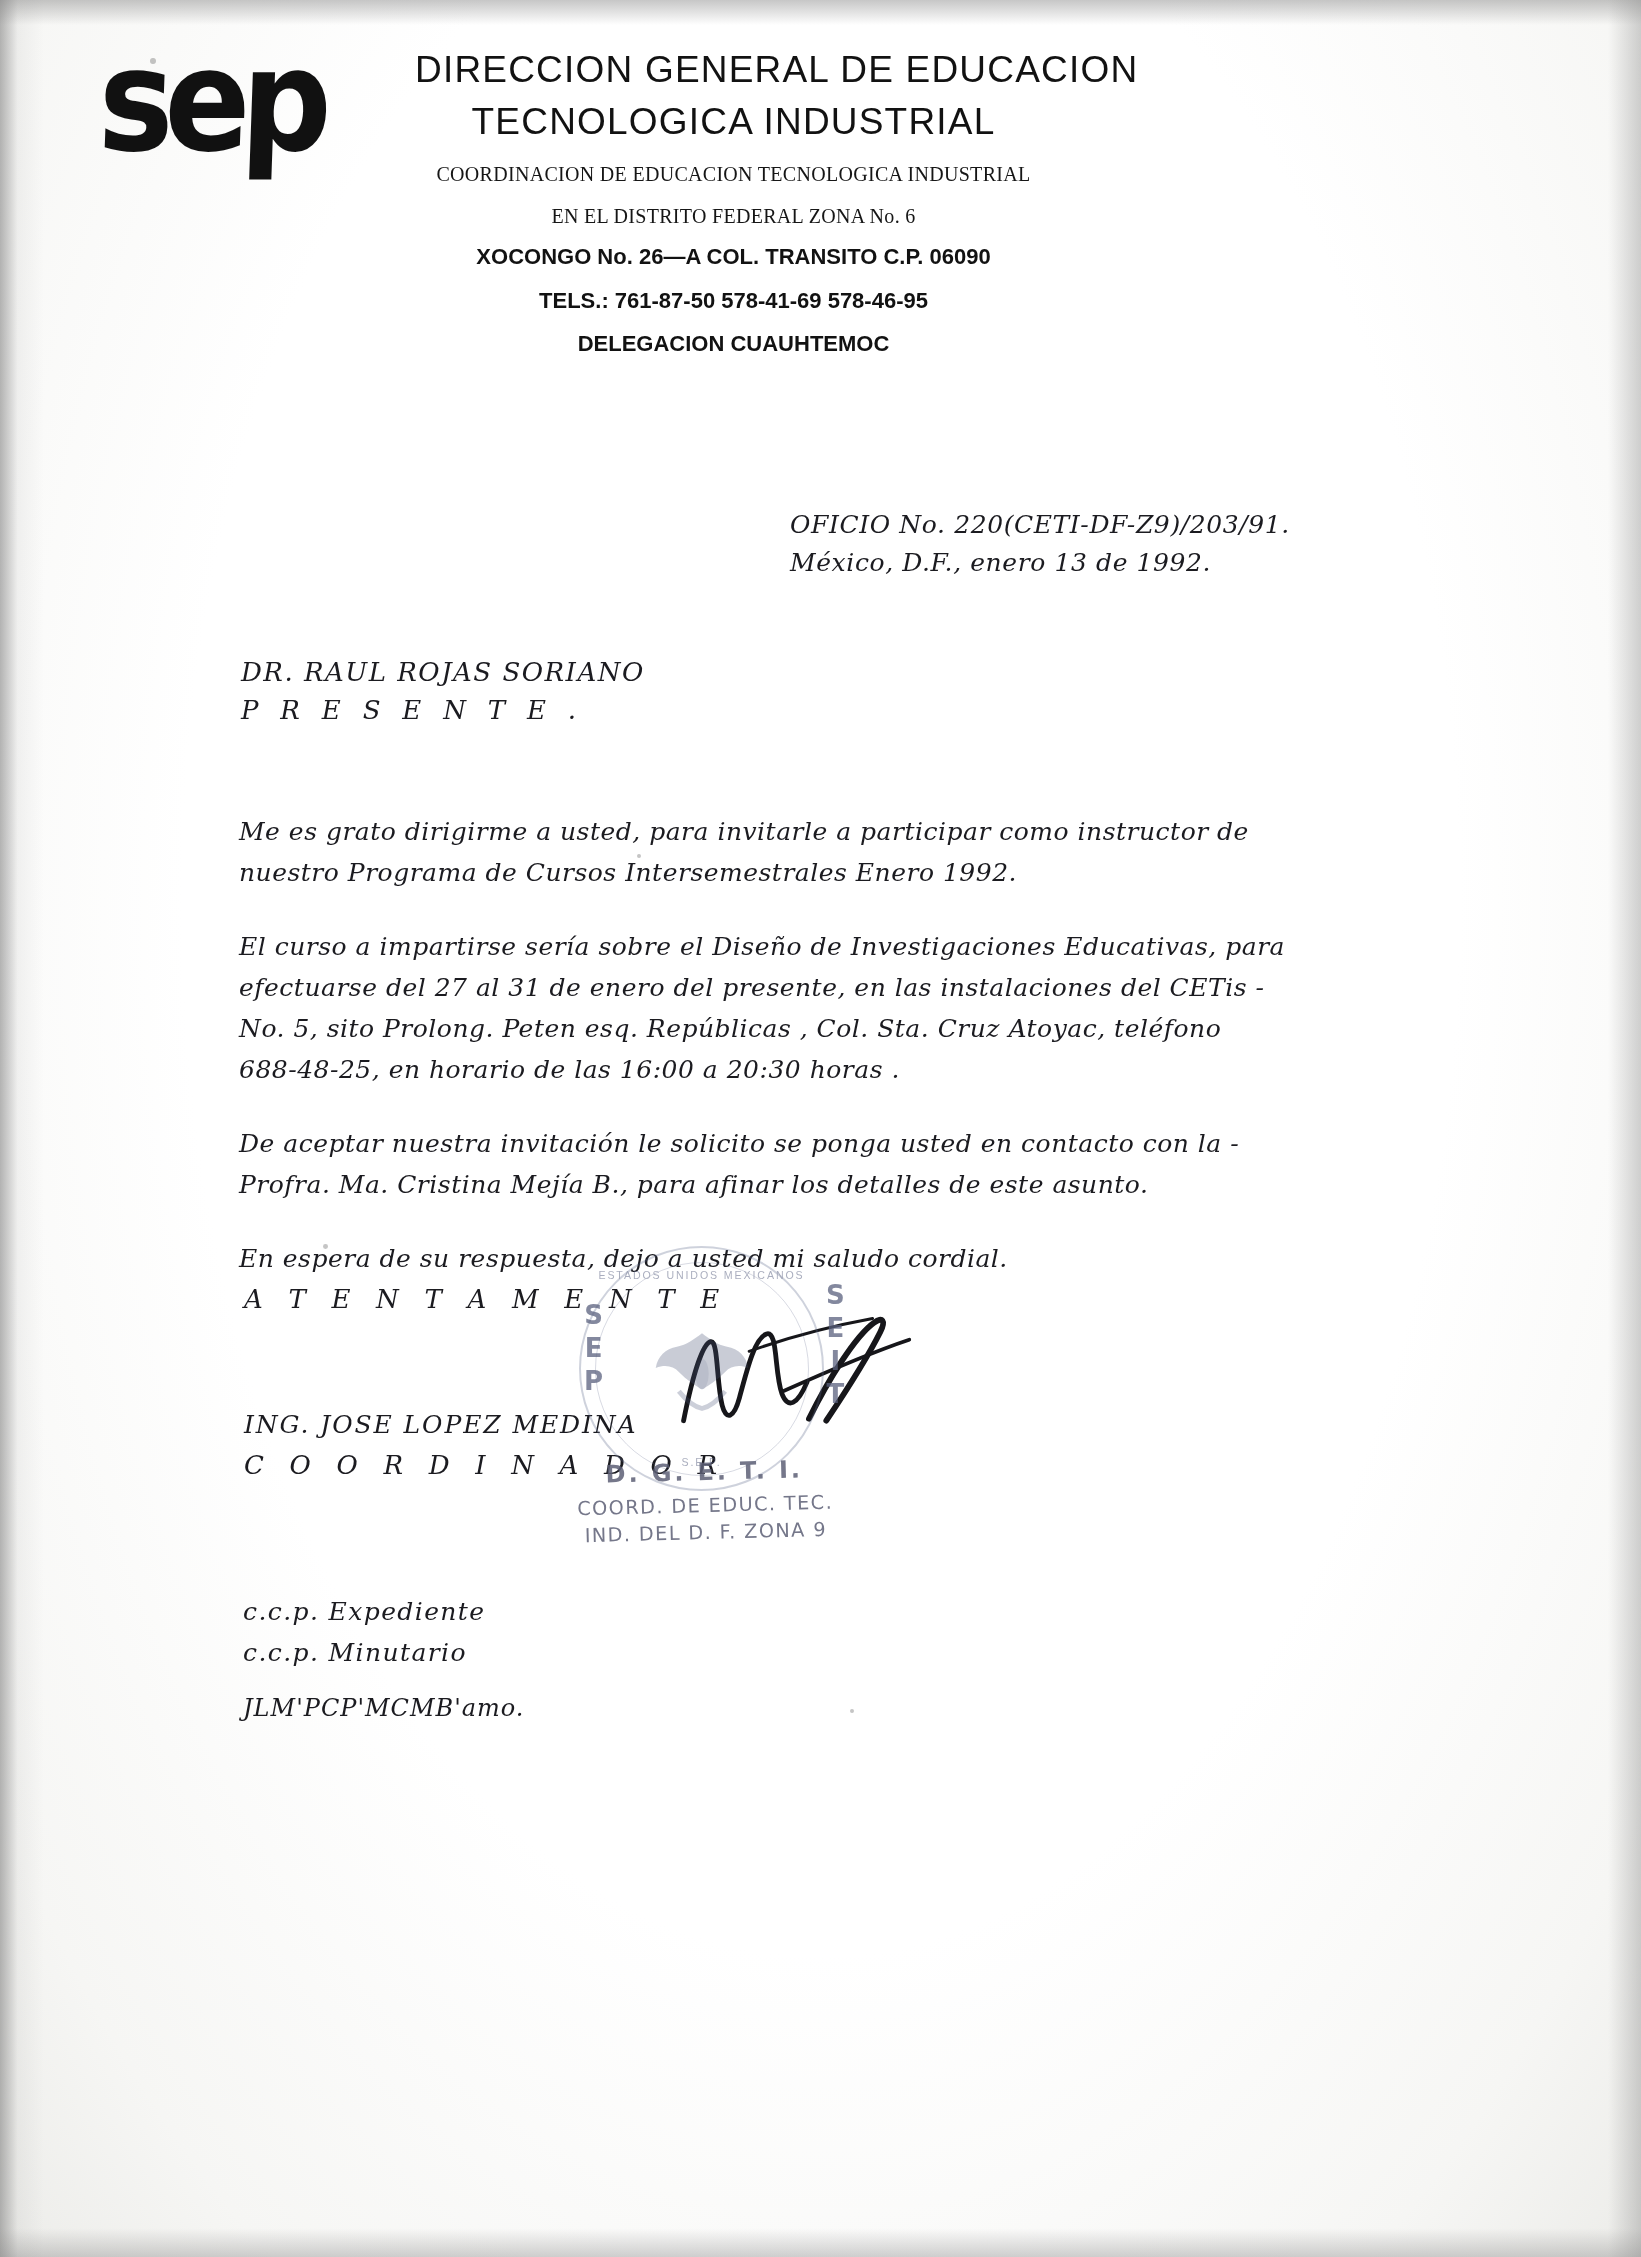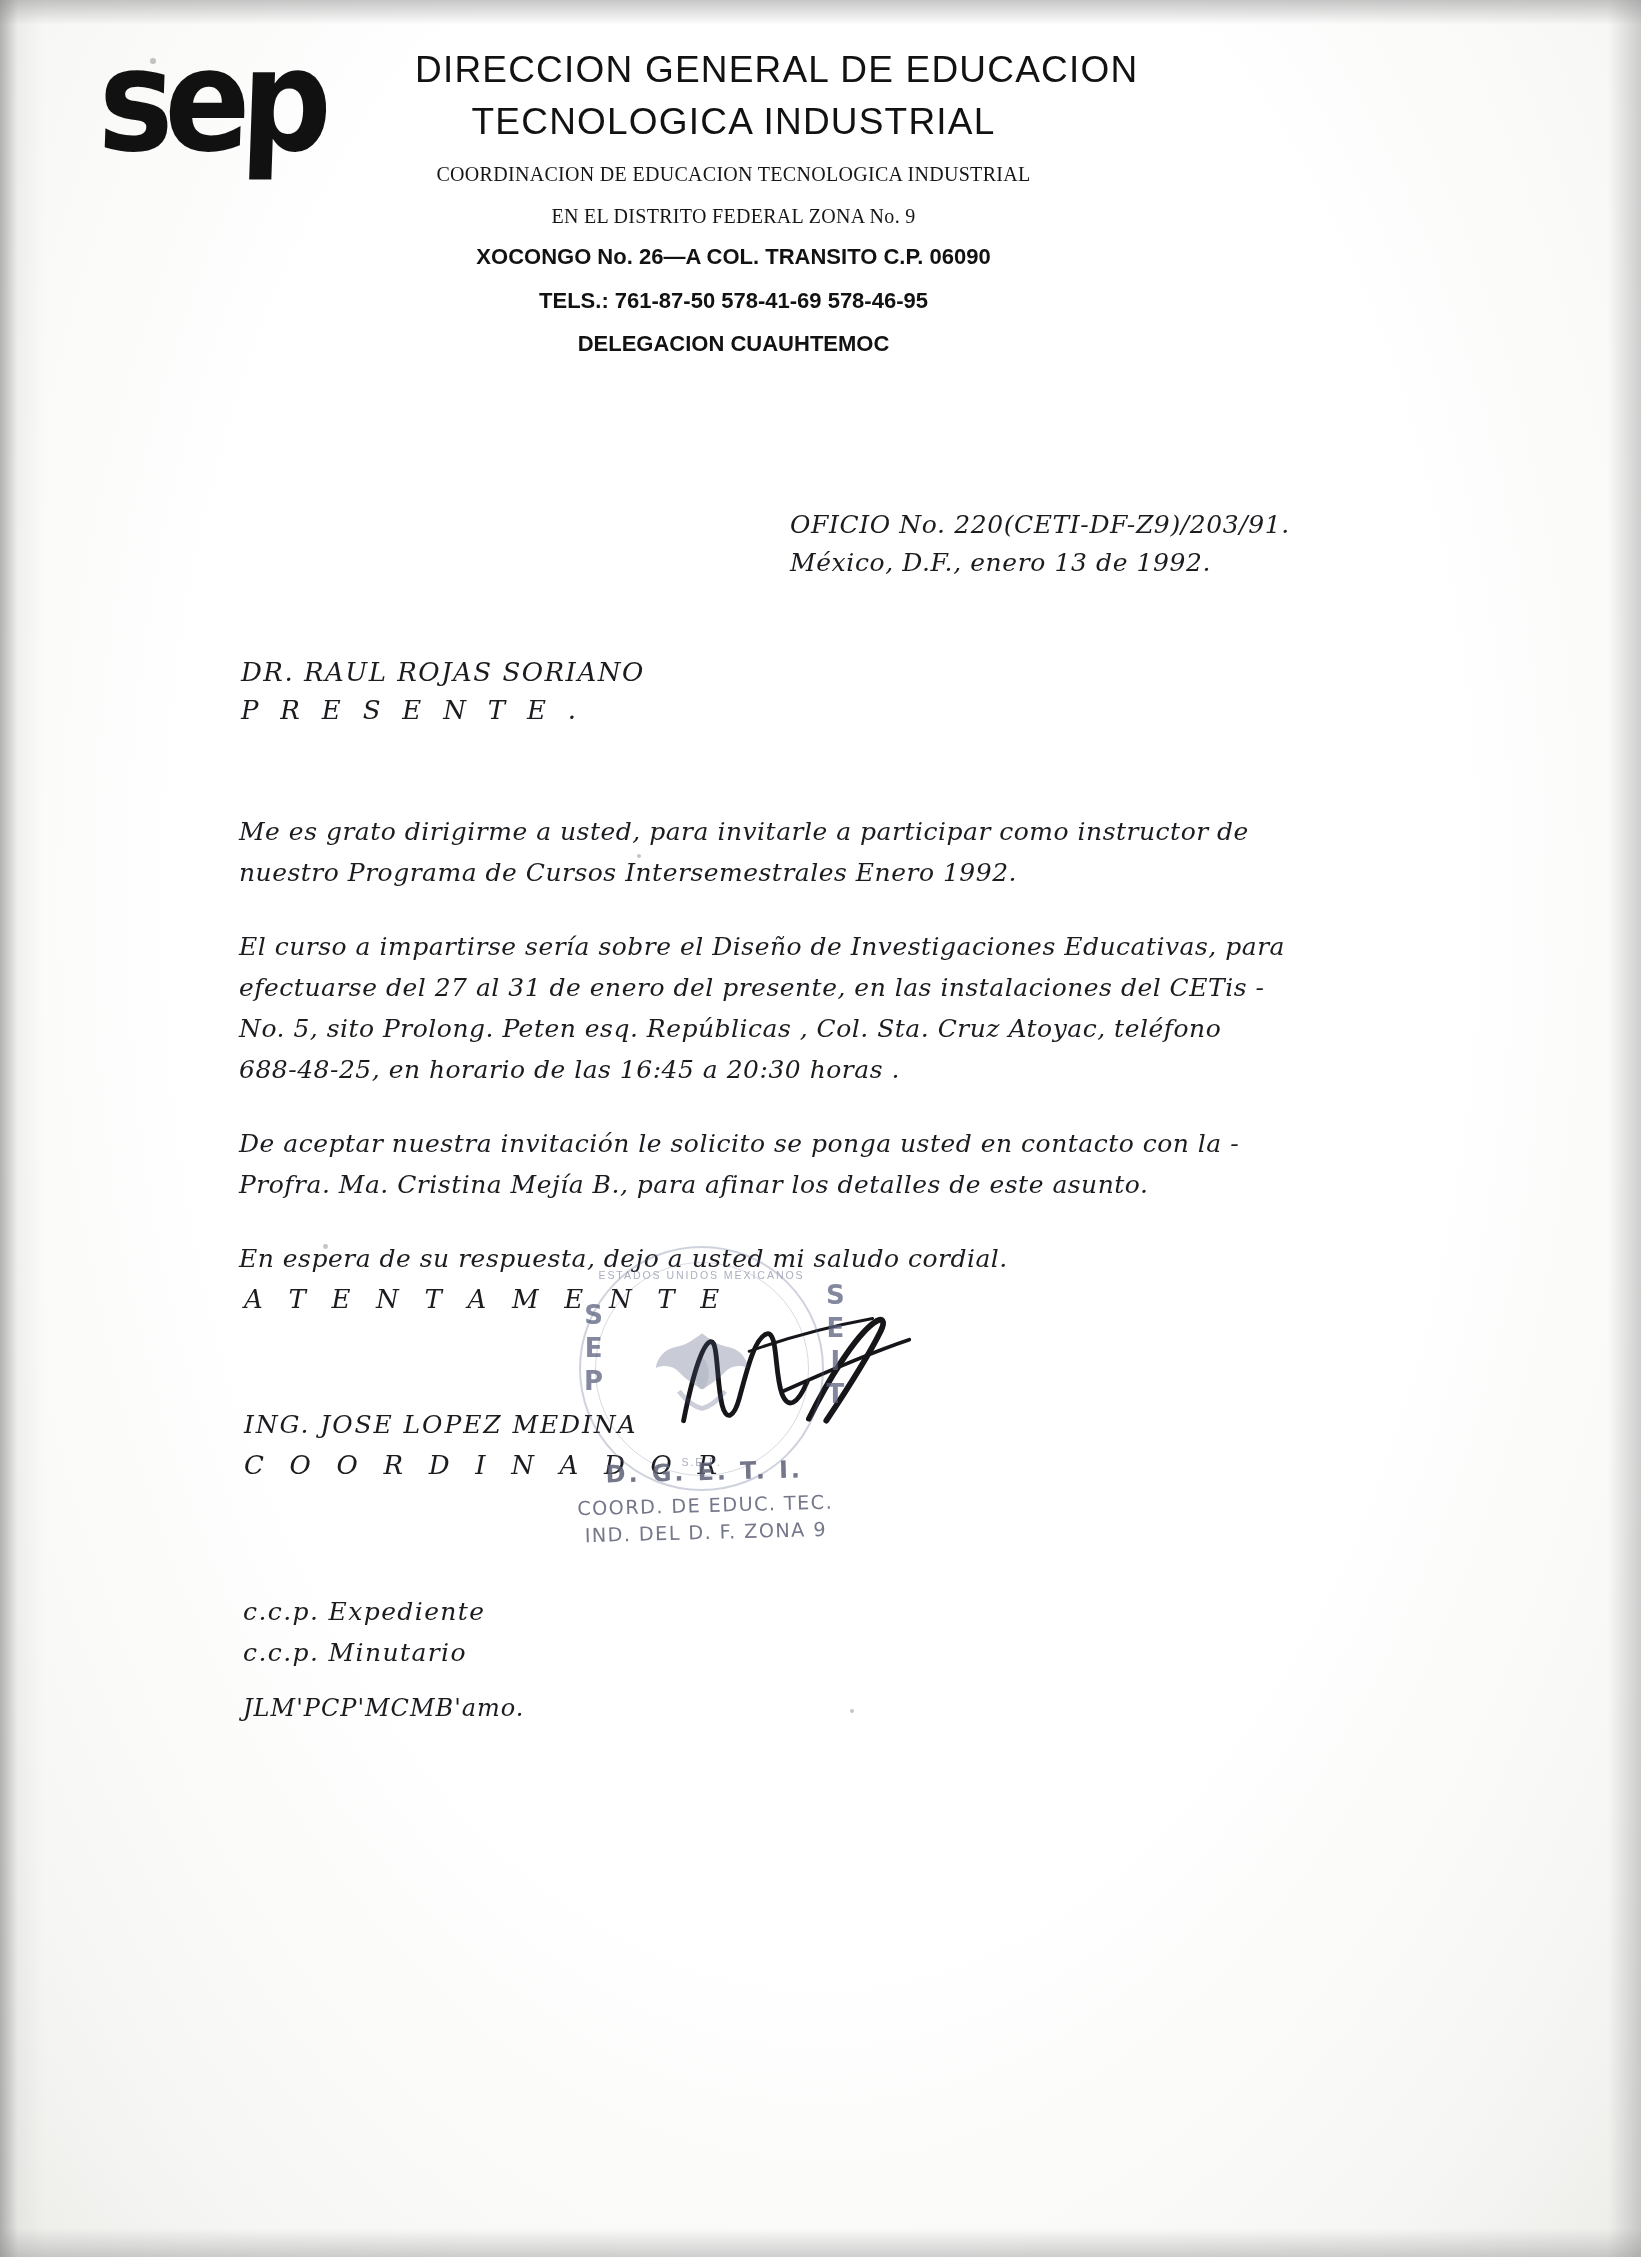--- a/index.html
+++ b/index.html
@@ -297,42 +297,42 @@
 <div class="page">
 
   <div class="paper-tint"></div>
 
   <div class="logo">sep</div>
 
   <div class="head-block">
     <div class="head-l1">DIRECCION GENERAL DE EDUCACION</div>
     <div class="head-l2">TECNOLOGICA INDUSTRIAL</div>
     <div class="head-sub">COORDINACION DE EDUCACION TECNOLOGICA INDUSTRIAL</div>
-    <div class="head-sub">EN EL DISTRITO FEDERAL ZONA No. 9</div>
+    <div class="head-sub">EN EL DISTRITO FEDERAL ZONA No. 6</div>
     <div class="head-addr">XOCONGO No. 26—A     COL. TRANSITO     C.P. 06090</div>
     <div class="head-addr">TELS.: 761-87-50  578-41-69  578-46-95</div>
     <div class="head-addr">DELEGACION CUAUHTEMOC</div>
   </div>
 
   <div class="hand oficio-line">OFICIO No. 220(CETI-DF-Z9)/203/91.</div>
   <div class="hand fecha-line">México, D.F., enero 13 de 1992.</div>
 
   <div class="hand addressee-name">DR. RAUL ROJAS SORIANO</div>
   <div class="hand addressee-presente">P R E S E N T E .</div>
 
   <div class="body">
     <div class="para">
       <span class="ln">Me es grato dirigirme a usted, para invitarle  a participar como instructor de</span>
       <span class="ln">nuestro Programa de Cursos Intersemestrales Enero 1992.</span>
     </div>
     <div class="para">
       <span class="ln">El curso a impartirse sería sobre el Diseño de Investigaciones Educativas, para</span>
       <span class="ln">efectuarse del 27 al 31 de enero del presente, en las instalaciones del CETis -</span>
       <span class="ln">No. 5, sito  Prolong. Peten esq. Repúblicas , Col. Sta. Cruz Atoyac, teléfono</span>
-      <span class="ln">688-48-25, en horario de las 16:45 a 20:30 horas .</span>
+      <span class="ln">688-48-25, en horario de las 16:00 a 20:30 horas .</span>
     </div>
     <div class="para">
       <span class="ln">De aceptar nuestra invitación le solicito se ponga usted en contacto con la -</span>
       <span class="ln">Profra. Ma. Cristina Mejía B., para afinar los detalles de este asunto.</span>
     </div>
     <div class="para">
       <span class="ln">En espera de su respuesta, dejo a usted mi saludo cordial.</span>
     </div>
   </div>
 

